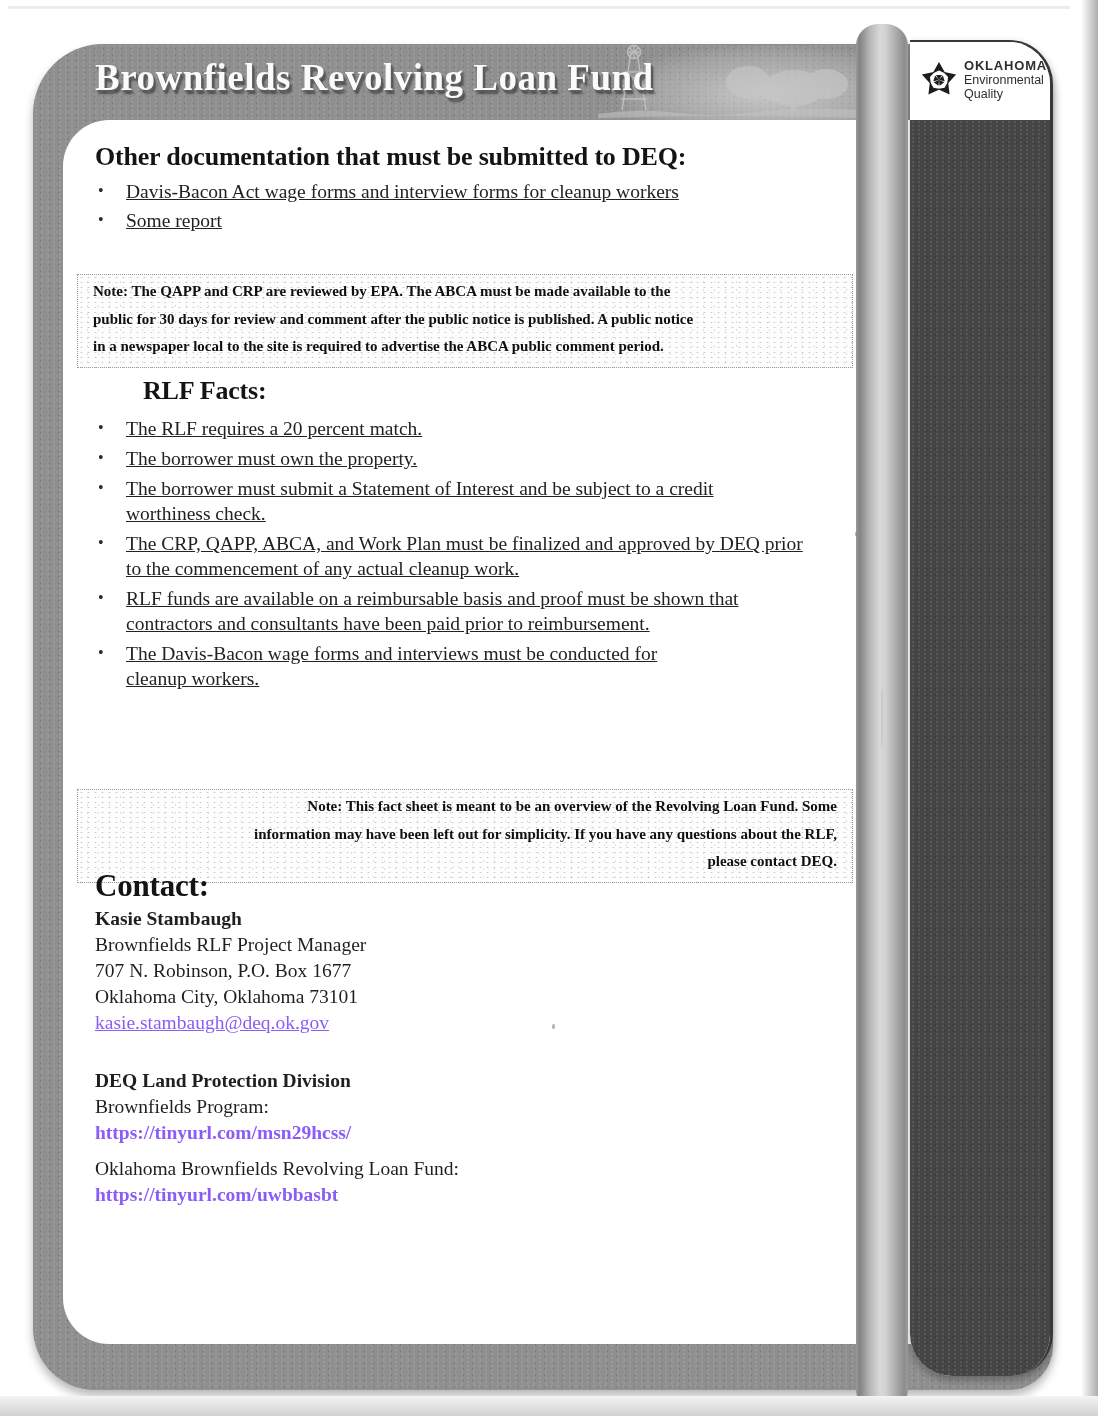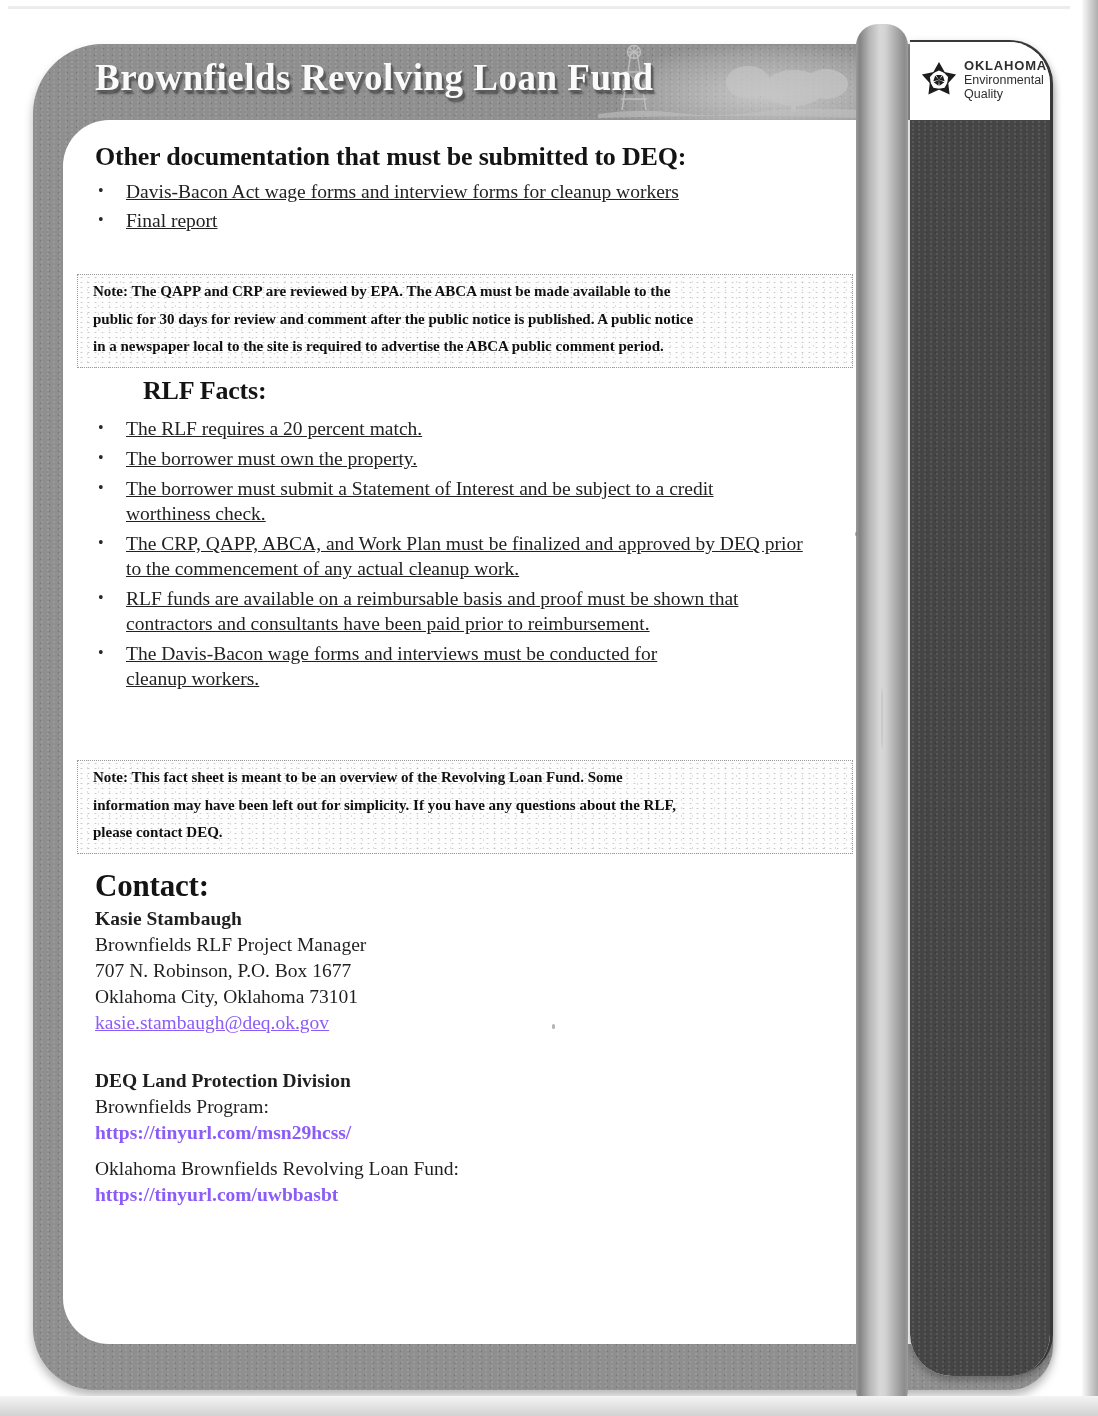--- a/index.html
+++ b/index.html
@@ -60,21 +60,21 @@
   .note{
     position:absolute;left:14px;width:744px;padding:3px 15px 6px 15px;
     border:1px dotted #9a9a9a;
     background-color:#fdfdfd;
     background-image:
       radial-gradient(rgba(125,125,125,.42) .8px, transparent 1.1px),
       radial-gradient(rgba(150,150,150,.30) .8px, transparent 1.1px);
     background-size:7px 5px,11px 8px;background-position:0 0,4px 3px;
   }
   .note1{top:154px;}
-  .note2{top:640px;}
+  .note2{top:669px;text-align:right;}
   .note-text{margin:0;font-size:15px;font-weight:bold;line-height:27.5px;color:#101010;white-space:pre-line;}
 
   .contact-block{position:absolute;left:32px;font-size:19.5px;line-height:26px;color:#1f1f1f;}
   .cb-main{top:786px;}
   .cb-deq{top:948px;}
   .cb-rlf{top:1036px;}
   .c-line{display:block;}
   .bold{font-weight:bold;}
   a.c-line{color:#8b5cf6;text-decoration:none;}
   a.email{text-decoration:underline;}
@@ -138,21 +138,21 @@
     <path d="M0 70 Q 40 64 80 69 T 160 68 T 265 66 L 265 74 Q 130 70 0 74 Z" fill="#c2c2c2" opacity="0.7"></path>
   </svg>
 
   <div class="banner-title">Brownfields Revolving Loan Fund</div>
 
   <div class="content">
 
     <h2 class="h-docs">Other documentation that must be submitted to DEQ:</h2>
     <ul class="list list-docs">
       <li><span class="li-text">Davis-Bacon Act wage forms and interview forms for cleanup workers</span></li>
-      <li><span class="li-text">Final report</span></li>
+      <li><span class="li-text">Some report</span></li>
     </ul>
 
     <div class="note note1">
       <p class="note-text">Note: The QAPP and CRP are reviewed by EPA. The ABCA must be made available to the
 public for 30 days for review and comment after the public notice is published. A public notice
 in a newspaper local to the site is required to advertise the ABCA public comment period.</p>
     </div>
 
     <h2 class="h-facts">RLF Facts:</h2>
     <ul class="list list-facts">

